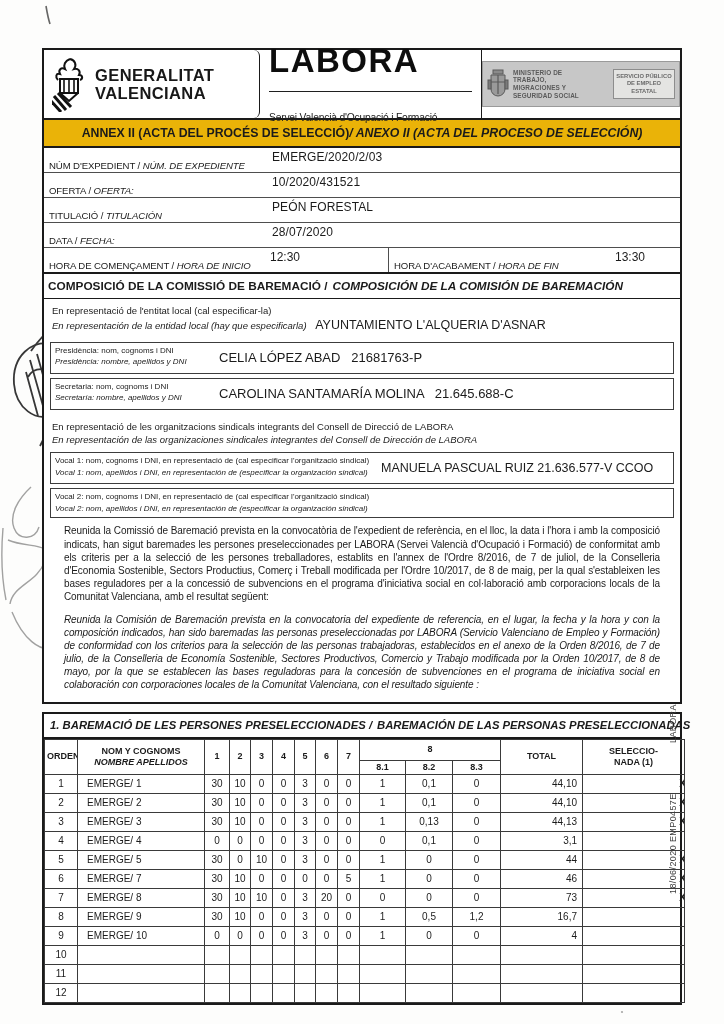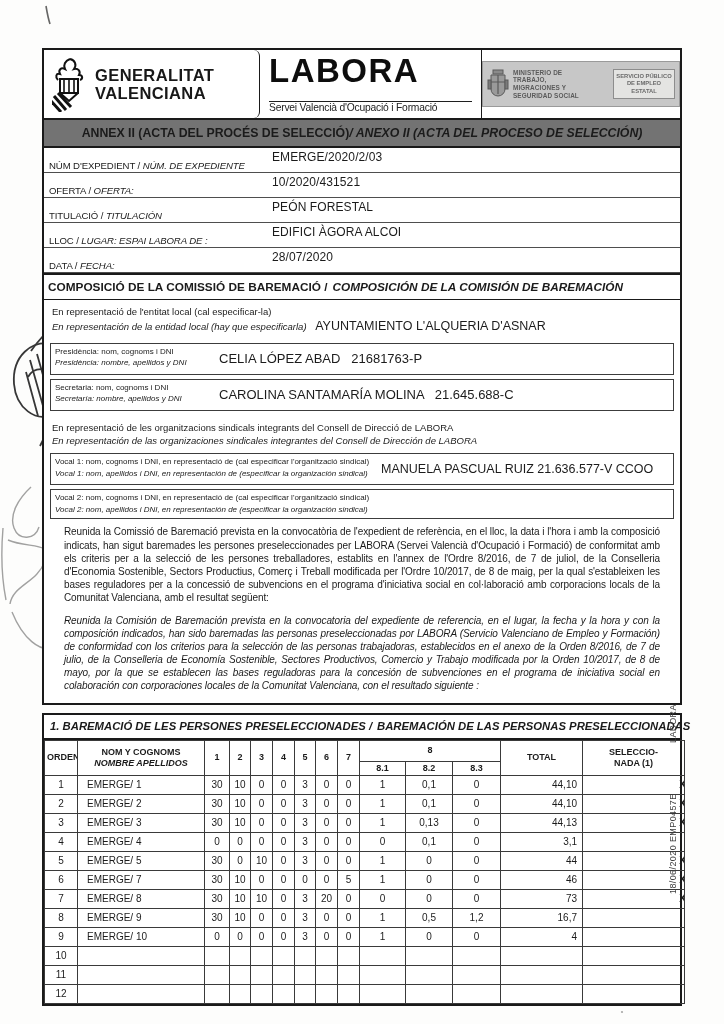--- a/index.html
+++ b/index.html
@@ -9,28 +9,28 @@
     font-family:"Liberation Sans", sans-serif;
   }
   .sheet { position:absolute; left:42px; top:48px; width:640px; }
 
   
   .hdr { display:flex; border:2px solid #1a1a1a; height:68px; background:#fff; }
   .hdr-gv { width:210px; display:flex; align-items:center; gap:7px; padding-left:8px; border-right:1.5px solid #1a1a1a;border-radius:6px; }
   .gv-text { font-weight:bold; font-size:16.5px; line-height:1.1; letter-spacing:.4px; color:#181818; }
   .hdr-labora { width:206px; border-right:1.5px solid #1a1a1a; display:flex; flex-direction:column; justify-content:center; padding:0 9px; }
   .labora-word { font-weight:bold; font-size:33px; letter-spacing:1.5px; line-height:.95; color:#0d0d0d; }
-  .labora-sub { font-size:10.3px; color:#222; border-top:1.5px solid #1f1f1f; margin-top:15px; padding-top:0; letter-spacing:-.2px; }
+  .labora-sub { font-size:10.3px; color:#222; border-top:1.5px solid #1f1f1f; margin-top:15px; padding-top:20px; letter-spacing:-.2px; }
   .hdr-min { flex:1; display:flex; align-items:center; justify-content:center; }
   .min-badge { width:198px; height:46px; background:#c7c7c7; border:1px solid #9a9a9a; display:flex; align-items:center; gap:4px; padding:2px 4px; box-sizing:border-box; }
   .min-text { font-size:6.4px; font-weight:bold; color:#5a5a5a; line-height:1.2; width:80px; letter-spacing:.1px; }
   .sepe-box { margin-left:auto; width:60px; height:28px; background:#e4e4e2; border:1px solid #8d8d8d; font-size:5.8px; font-weight:bold; color:#6a6a6a; display:flex; align-items:center; justify-content:center; text-align:center; line-height:1.3; }
 
   
-  .title-row { border:2px solid #1a1a1a; border-top:none; height:26px; display:flex; align-items:center; justify-content:center; gap:0; font-size:12.3px; font-weight:bold; background:#737373; }
+  .title-row { border:2px solid #1a1a1a; border-top:none; height:26px; display:flex; align-items:center; justify-content:center; gap:0; font-size:12.3px; font-weight:bold; background:#eab308; }
   .title-row .es { font-style:italic; }
 
   
   .main-box { border:2px solid #1a1a1a; border-top:none; background:#fff; }
   .field-row { position:relative; height:24px; border-bottom:1px solid #4e4e4e; }
   .field-label { position:absolute; left:5px; bottom:1px; font-size:9.6px; letter-spacing:-.1px; white-space:nowrap; }
   .field-label .es { font-style:italic; }
   .field-value { position:absolute; left:228px; top:2px; font-size:12px; white-space:pre; letter-spacing:.1px; }
 
   .hours-row { display:flex; height:24px; }
@@ -168,29 +168,39 @@
         </div>
         <div class="field-row">
           <span class="field-label"><span>OFERTA /</span><span class="es"> OFERTA:</span></span>
           <span class="field-value">10/2020/431521</span>
         </div>
         <div class="field-row">
           <span class="field-label"><span>TITULACIÓ /</span><span class="es"> TITULACIÓN</span></span>
           <span class="field-value">PEÓN FORESTAL</span>
         </div>
         <div class="field-row">
-          <span class="field-label"><span>LLOC /</span><span class="es"> LUGAR: ESPAI LABORA DE :</span></span>
-          <span class="field-value">EDIFICI ÀGORA ALCOI</span>
-        </div>
-        <div class="field-row">
           <span class="field-label"><span>DATA /</span><span class="es"> FECHA:</span></span>
           <span class="field-value">28/07/2020</span>
         </div>
       </div>
 
+    <div class="hours-row">
+      <div class="hour-cell start">
+        <span class="field-label">
+          <span>HORA DE COMENÇAMENT /</span> <span class="es">HORA DE INICIO</span>
+        </span>
+        <span class="hour-value">12:30</span>
+      </div>
+      <div class="hour-cell end">
+        <span class="field-label">
+          <span>HORA D'ACABAMENT /</span> <span class="es">HORA DE FIN</span>
+        </span>
+        <span class="hour-value">13:30</span>
+      </div>
+    </div>
 
     <div class="section-title">
       <span>COMPOSICIÓ DE LA COMISSIÓ DE BAREMACIÓ /</span>
       <span class="es">COMPOSICIÓN DE LA COMISIÓN DE BAREMACIÓN</span>
     </div>
 
     <div class="entity">
       <div>En representació de l'entitat local (cal especificar-la)</div>
       <div>
         <span class="es">En representación de la entidad local (hay que especificarla)</span>

